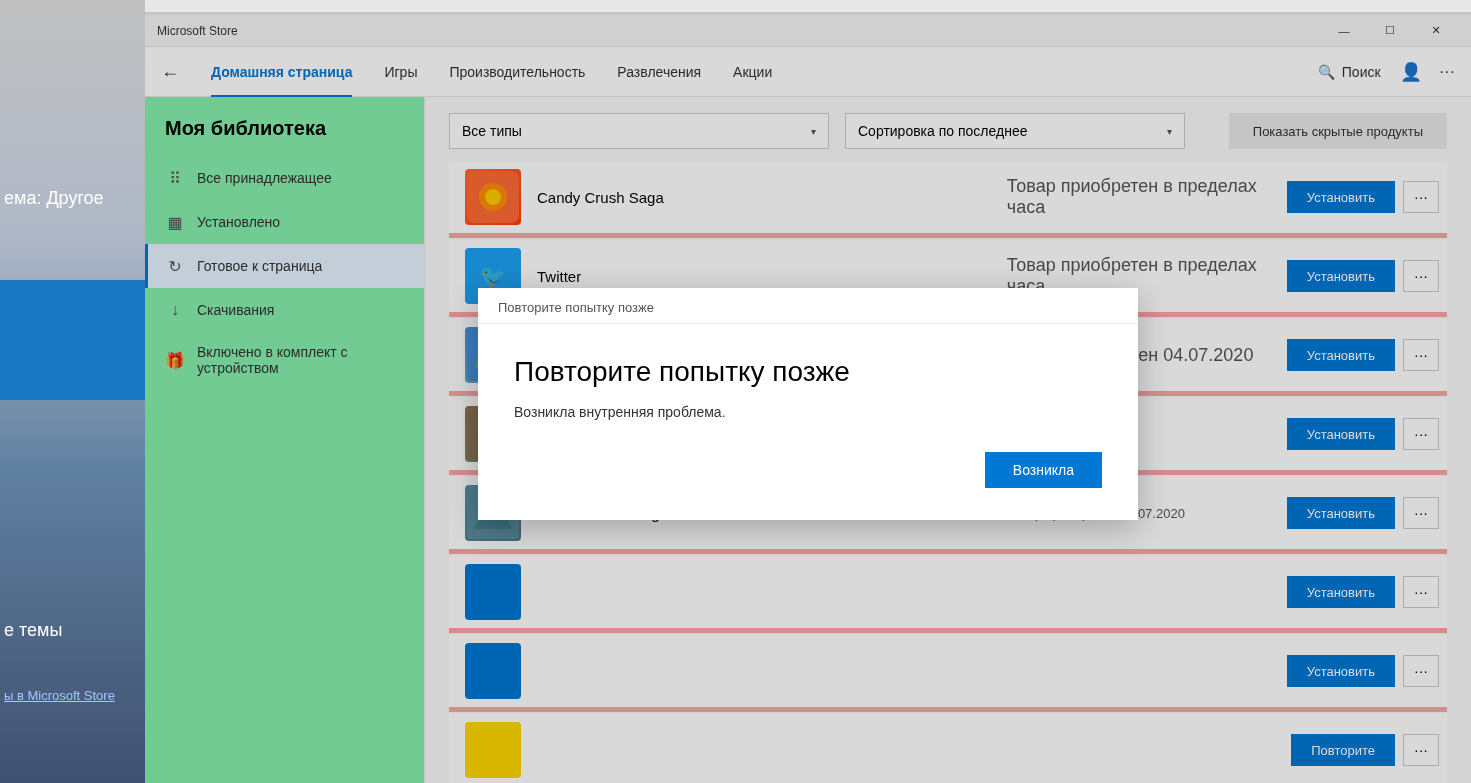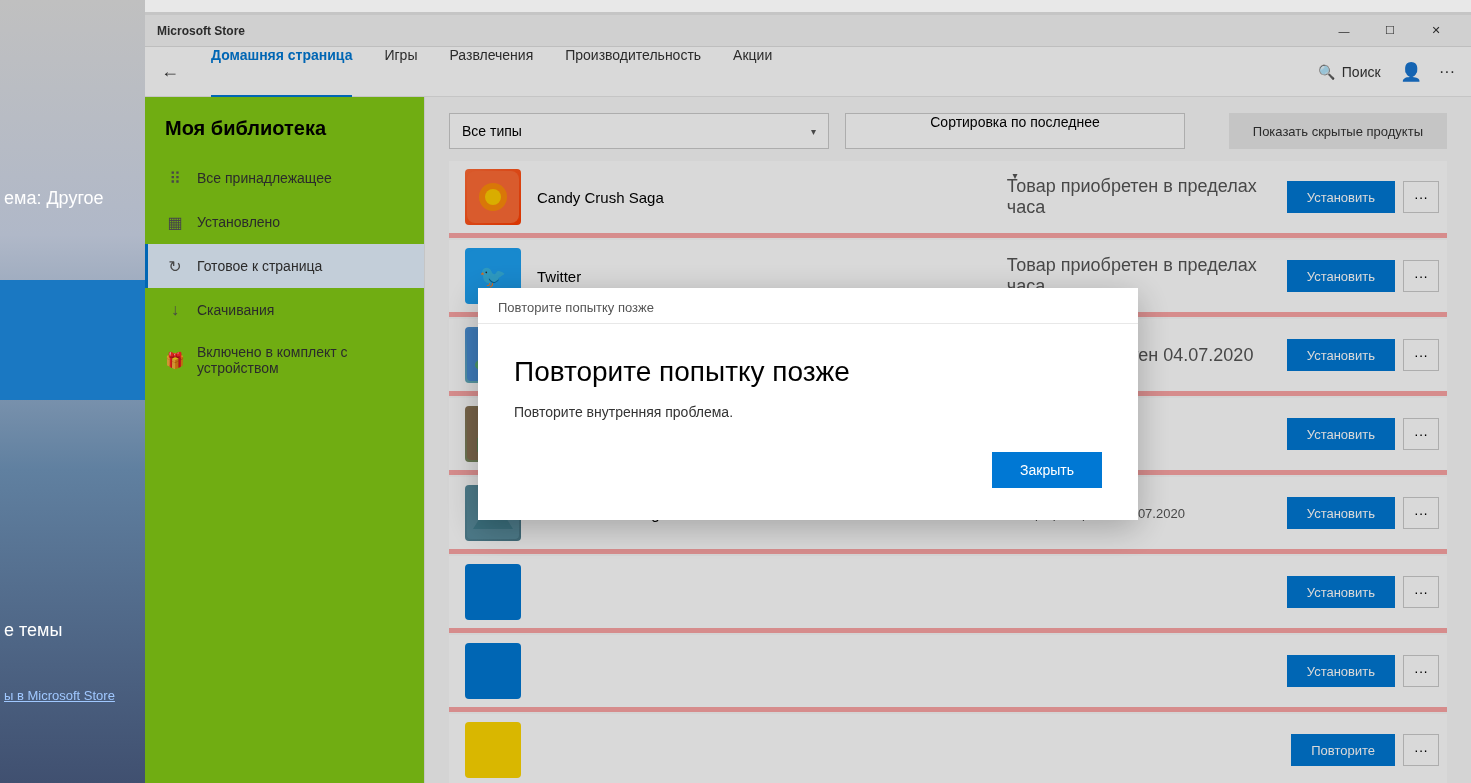--- a/index.html
+++ b/index.html
@@ -51,21 +51,20 @@
       display: flex;
       align-items: center;
       padding: 0 12px;
       border-bottom: 1px solid #e0e0e0;
       flex-shrink: 0;
     }
     .titlebar-title {
       font-size: 12px;
       color: #333;
       flex: 1;
-      font-weight: bold;
     }
     .titlebar-controls {
       display: flex;
       gap: 0;
     }
     .titlebar-btn {
       width: 46px; height: 32px;
       display: flex; align-items: center; justify-content: center;
       font-size: 11px; color: #333;
       cursor: pointer;
@@ -82,21 +81,21 @@
       border-bottom: 1px solid #e8e8e8;
       flex-shrink: 0;
     }
     .nav-back {
       font-size: 18px; color: #333; cursor: pointer; margin-right: 16px;
       background: none; border: none;
     }
     .nav-item {
       padding: 0 16px;
       height: 50px;
-      display: flex; align-items: flex-start;
+      display: flex; align-items: center;
       font-size: 14px; color: #333;
       cursor: pointer;
       position: relative;
     }
     .nav-item.active {
       color: #0078d4;
       font-weight: 600;
     }
     .nav-item.active::after {
       content: '';
@@ -121,21 +120,21 @@
     
     .main-content {
       display: flex;
       flex: 1;
       overflow: hidden;
     }
 
     
     .sidebar {
       width: 280px;
-      background: #84cc16;
+      background: #86efac;
       border-right: 1px solid #e8e8e8;
       flex-shrink: 0;
       padding-top: 20px;
     }
     .sidebar-title {
       font-size: 20px;
       font-weight: 600;
       padding: 0 20px 16px 20px;
       color: #000;
     }
@@ -184,21 +183,21 @@
       height: 36px;
       border: 1px solid #ccc;
       background: #fff;
       font-size: 14px;
       padding: 0 12px;
       cursor: pointer;
       display: flex; align-items: center; justify-content: space-between;
       gap: 40px;
     }
     .filter-select-type { width: 380px; }
-    .filter-select-sort { width: 340px; flex-direction: column; }
+    .filter-select-sort { width: 340px; }
     .chevron { font-size: 10px; color: #555; }
 
     .show-hidden-btn {
       margin-left: auto;
       height: 36px;
       background: #e8e8e8;
       border: none;
       padding: 0 24px;
       font-size: 13px;
       color: #333;
@@ -337,24 +336,24 @@
 
   <div class="navbar">
     <button class="nav-back">←</button>
     <div class="nav-item active">
       <span>Домашняя страница</span>
     </div>
     <div class="nav-item">
       <span>Игры</span>
     </div>
     <div class="nav-item">
+      <span>Производительность</span>
+    </div>
+    <div class="nav-item">
       <span>Развлечения</span>
-    </div>
-    <div class="nav-item">
-      <span>Производительность</span>
     </div>
     <div class="nav-item">
       <span>Акции</span>
     </div>
     <div class="nav-spacer"></div>
     <div class="nav-search">
       <span>🔍</span>
       <span>Поиск</span>
     </div>
     <div class="nav-user">👤</div>
@@ -498,19 +497,19 @@
       </div>
     </div>
   </div>
 </div>
 
 <div class="dialog-overlay">
   <div class="dialog">
     <div class="dialog-header">Повторите попытку позже</div>
     <div class="dialog-body">
       <div class="dialog-title">Повторите попытку позже</div>
-      <div class="dialog-message">Повторите внутренняя проблема.</div>
+      <div class="dialog-message">Возникла внутренняя проблема.</div>
       <div class="dialog-footer">
-        <button class="dialog-close-btn">Закрыть</button>
+        <button class="dialog-close-btn">Возникла</button>
       </div>
     </div>
   </div>
 </div>
 
 </body></html>

